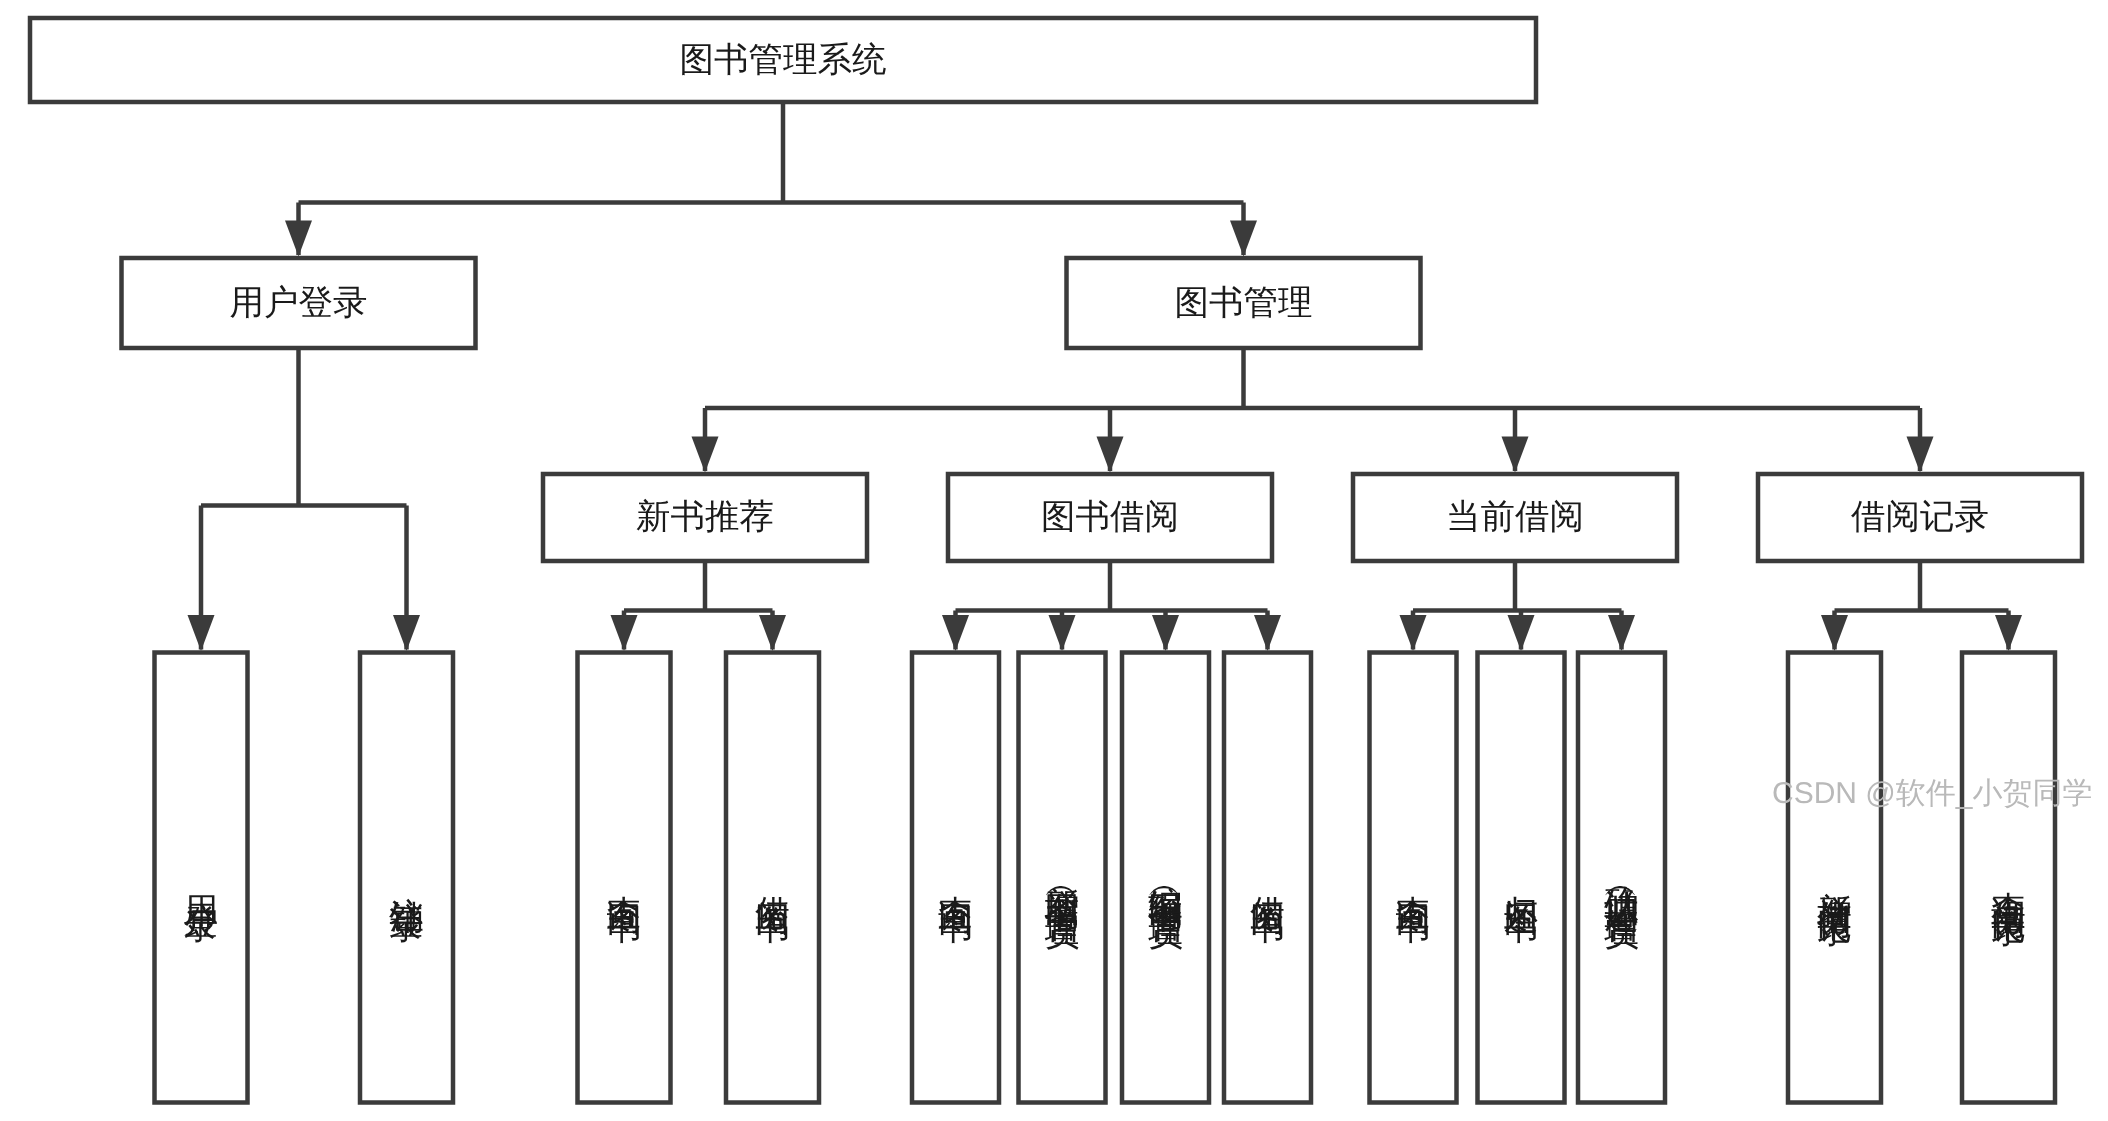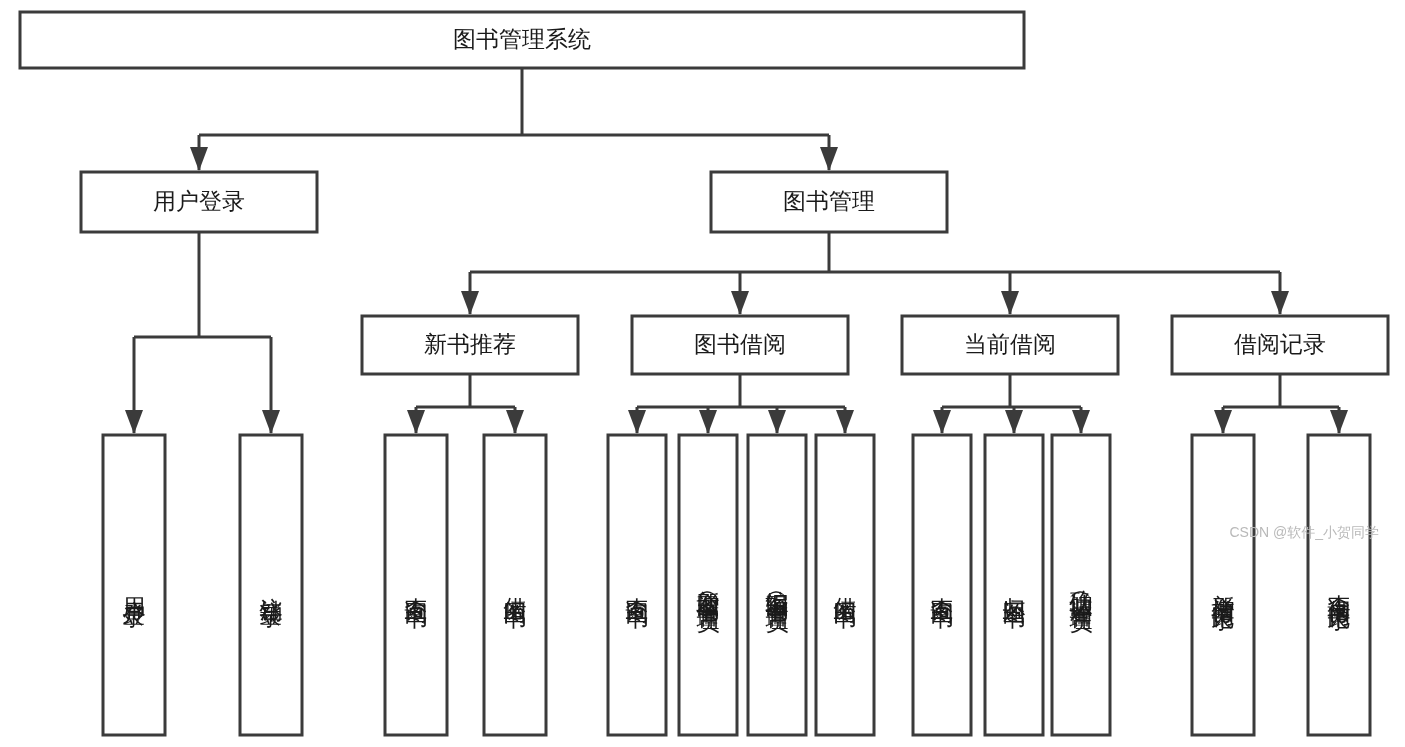--- a/index.html
+++ b/index.html
@@ -60,24 +60,24 @@
   }
   .leaf-label-wrap {
     position: absolute;
     display: flex;
     align-items: center;
     justify-content: center;
     pointer-events: none;
   }
   .watermark {
     position: absolute;
-    right: 26px;
+    right: 10px;
     bottom: 4px;
     font-family: "Liberation Sans", "DejaVu Sans", sans-serif;
-    font-size: 14px;
+    font-size: 20px;
     color: #b9b9b9;
     white-space: nowrap;
   }
 </style>
 </head>
 <body>
 
 <div id="diagram-root">
 
   <svg class="diagram-canvas" viewBox="0 0 1405 747">

